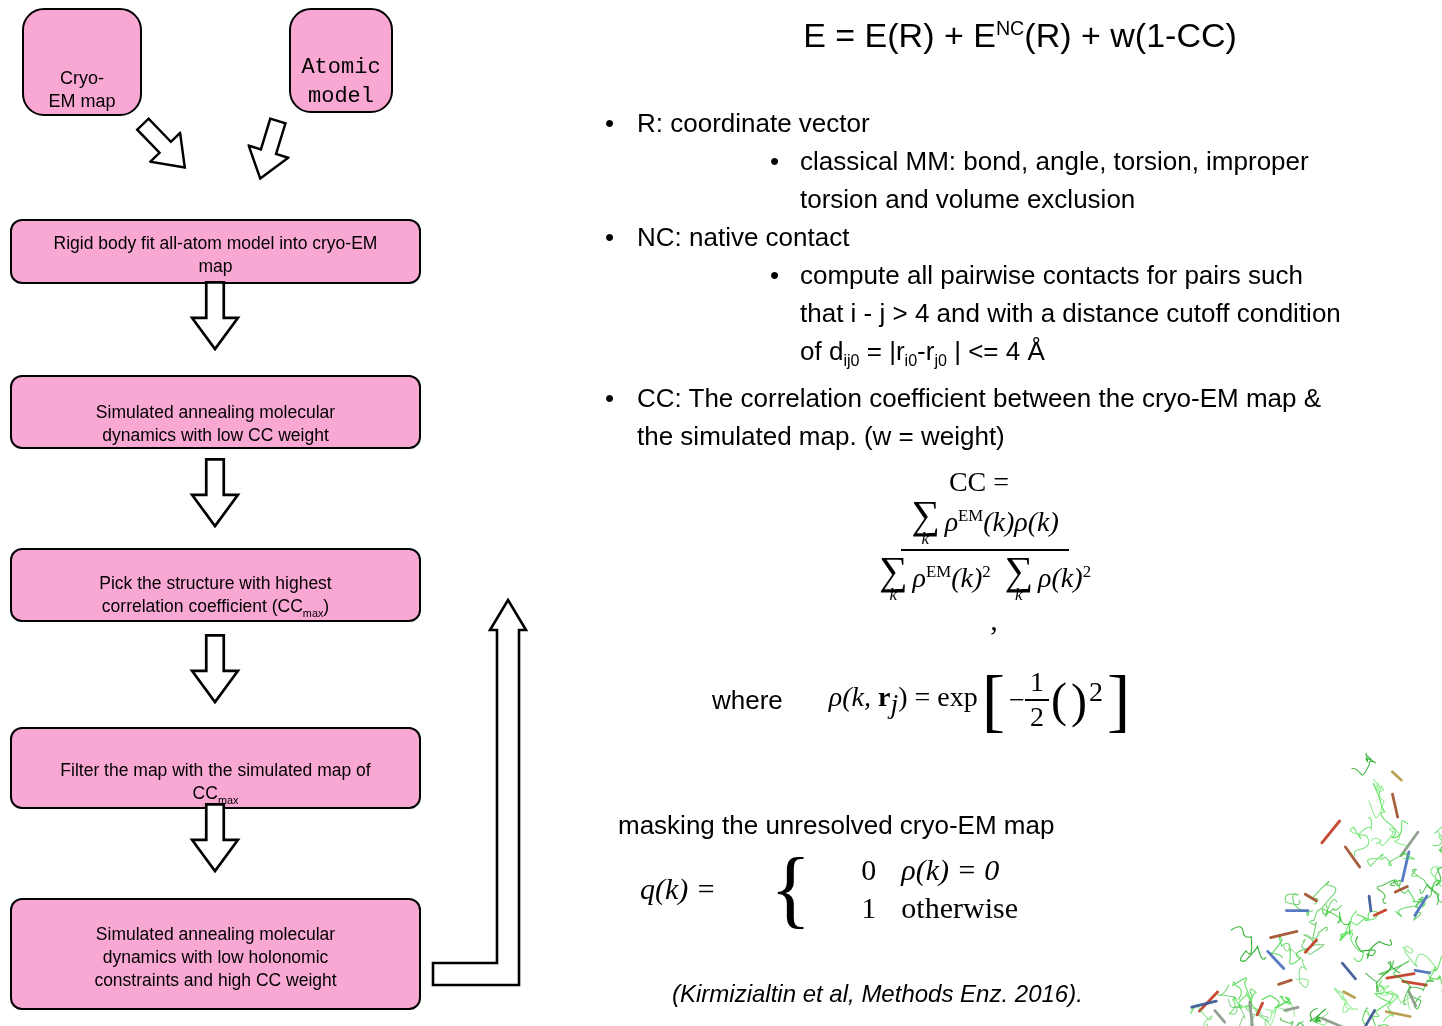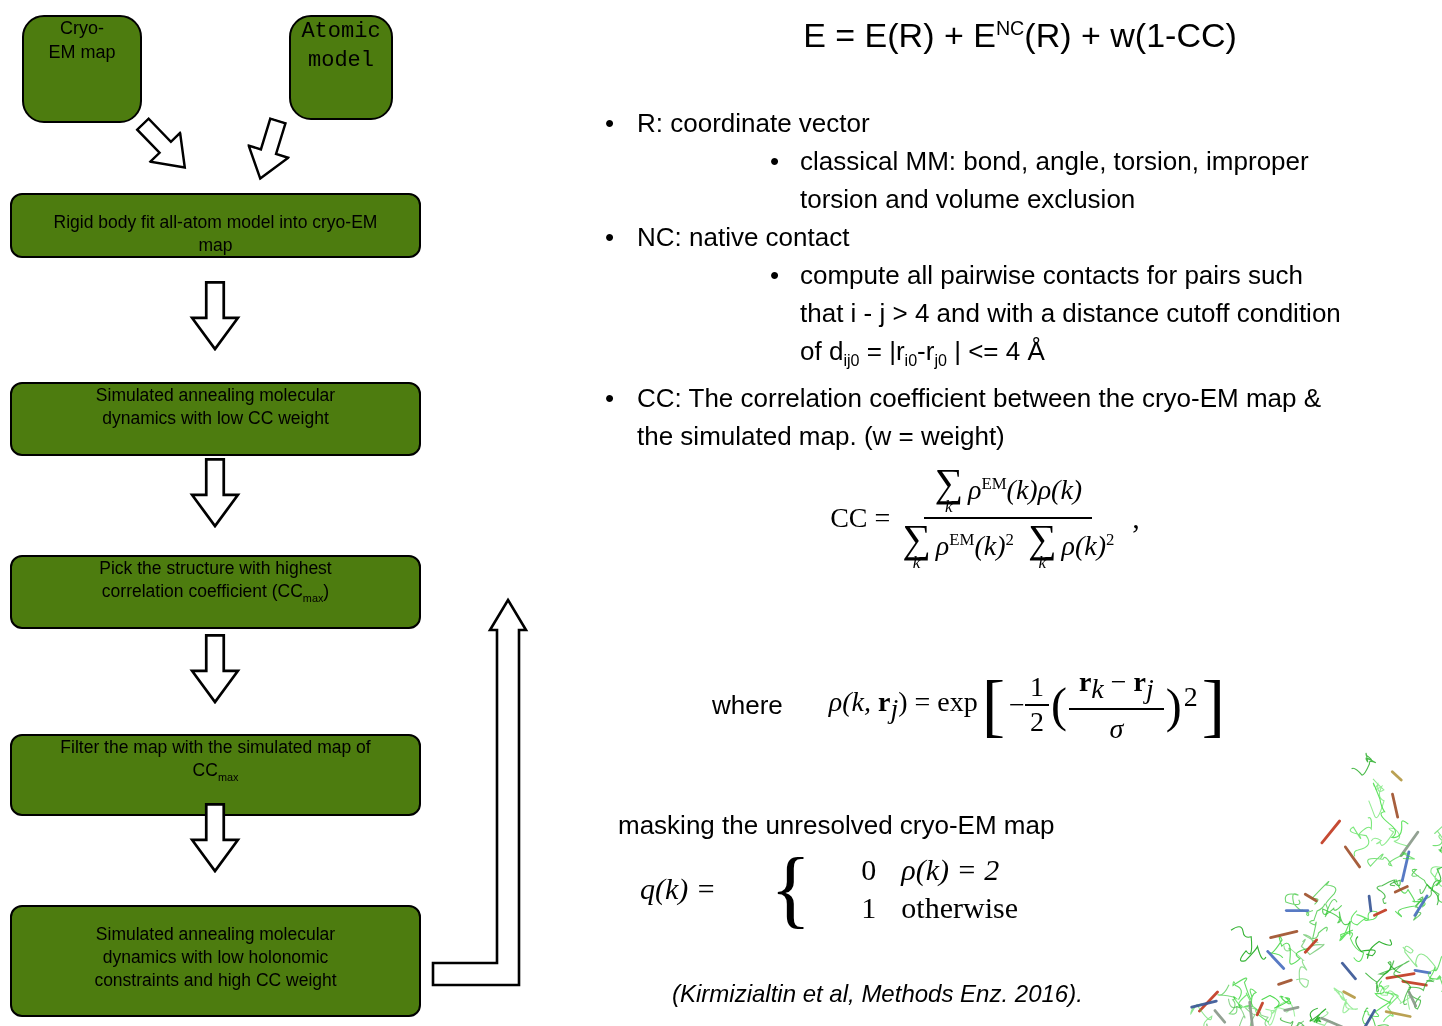--- a/index.html
+++ b/index.html
@@ -2,30 +2,30 @@
 <html><head>
 <meta charset="utf-8">
 <style>
   html,body{margin:0;padding:0;}
   body{
     width:1442px;height:1026px;position:relative;background:#ffffff;
     font-family:"Liberation Sans", sans-serif;color:#000;overflow:hidden;
   }
   
   .fbox{
-    position:absolute;border:2.6px solid #000;background:#4d7c0f;
-    display:flex;align-items:flex-start;justify-content:center;text-align:center;
-    font-size:17.5px;line-height:1.32;color:#000;box-sizing:border-box;margin-top:7px;
+    position:absolute;border:2.6px solid #000;background:#f9a8d4;
+    display:flex;align-items:flex-end;justify-content:center;text-align:center;
+    font-size:17.5px;line-height:1.32;color:#000;box-sizing:border-box;
   }
   .round-sm{border-radius:22px;}
   .round-lg{border-radius:12px;}
   .preline{white-space:pre-line;}
   .box-cryo{left:22px;top:8px;width:120px;height:108px;font-size:18px;}
   .box-atomic{left:289px;top:8px;width:104px;height:105px;font-size:22px;font-family:Liberation Mono, monospace;}
-  .box-rigid{left:10px;top:186px;width:411px;height:65px;padding:16px 35px;}
+  .box-rigid{left:10px;top:219px;width:411px;height:65px;padding:4px 35px;}
   .box-sa1{left:10px;top:375px;width:411px;height:74px;padding:0 55px;}
   .box-pick{left:10px;top:548px;width:411px;height:74px;padding:0 55px;}
   .box-filter{left:10px;top:727px;width:411px;height:82px;padding:0 45px;}
   .box-sa2{left:10px;top:898px;width:411px;height:112px;padding:16px 60px;}
   .fbox sub{font-size:62%;}
   .arr{position:absolute;}
   .arr-diag-left{left:142px;top:114px;transform:rotate(-44deg);transform-origin:center;}
   .arr-diag-right{left:247px;top:118px;transform:rotate(17deg);transform-origin:center;}
   .arr-d1{left:189px;top:281px;}
   .arr-d2{left:189px;top:458px;}
@@ -43,21 +43,21 @@
   .lvl2::before{content:"\2022";position:absolute;left:0;top:0;}
   .line{display:block;}
   .bullets sub{font-size:62%;}
   
   .serif{font-family:"Liberation Serif", serif;}
   .sit{font-family:"Liberation Serif", serif;font-style:italic;}
   .bold{font-weight:bold;}
   .eq-cc{
     position:absolute;left:745px;top:466px;width:480px;
     display:flex;align-items:center;justify-content:center;
-    font-family:"Liberation Serif", serif;font-size:28px;
+    font-family:"Liberation Serif", serif;font-size:28px;flex-direction:column;
   }
   .eq-cc .lhs{margin-right:12px;}
   .frac{display:inline-flex;flex-direction:column;align-items:center;}
   .frac .num{display:flex;align-items:center;justify-content:center;border-bottom:2px solid #000;padding:0 10px 3px;}
   .frac .den{display:flex;align-items:center;justify-content:center;padding-top:3px;}
   .sumstack{display:inline-flex;flex-direction:column;align-items:center;line-height:.85;margin-right:5px;}
   .sumstack .sigma{font-size:40px;font-style:normal;}
   .sumstack .ss{font-size:17px;font-style:italic;}
   .term{display:inline;white-space:nowrap;}
   .term sup{font-size:60%;}
@@ -191,39 +191,33 @@
 <div class="eq-where">
   <span class="where-label">where</span>
   <span class="term"><span class="sit">ρ(k,&nbsp;</span><span class="serif bold">r</span><sub class="sit">j</sub><span class="serif">)&nbsp;=&nbsp;exp</span></span>
   <span class="bigbr">[</span>
   <span class="serif">−</span>
   <span class="frac halffrac">
     <span class="num serif">1</span>
     <span class="den serif">2</span>
   </span>
   <span class="bigparen">(</span>
-  <span class="frac">
-    <span class="num">
-        <span class="term"><span class="serif bold">r</span><sub class="sit">k</sub><span class="serif">&nbsp;−&nbsp;</span><span class="serif bold">r</span><sub class="sit">j</sub></span>
-      </span>
-    <span class="den sit">σ</span>
-  </span>
   <span class="term pwterm"><span class="bigparen">)</span><sup class="serif">2</sup></span>
   <span class="bigbr">]</span>
 </div>
 
 <div class="mask-label">masking the unresolved cryo-EM map</div>
 
 <div class="eq-q">
   <span class="sit">q(k)&nbsp;=</span>
   <span class="brace">{</span>
   <span class="cases">
     <span class="case">
       <span class="cval serif">0</span>
-      <span class="ccond sit">ρ(k) = 2</span>
+      <span class="ccond sit">ρ(k) = 0</span>
     </span>
     <span class="case">
       <span class="cval serif">1</span>
       <span class="ccond serif">otherwise</span>
     </span>
   </span>
 </div>
 
 <div class="citation">(Kirmizialtin et al, Methods Enz. 2016).</div>
 

